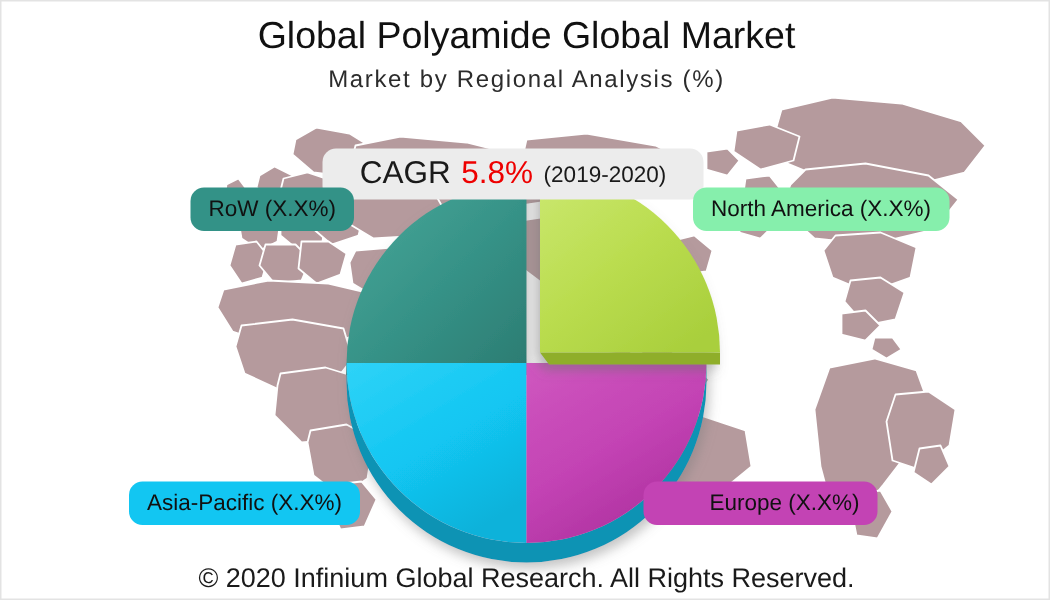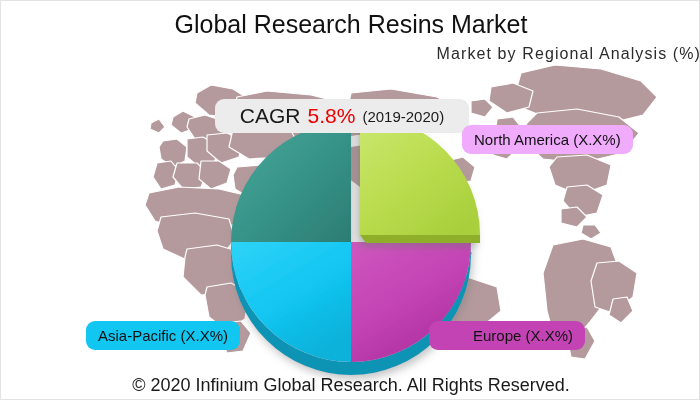--- a/index.html
+++ b/index.html
@@ -39,21 +39,21 @@
     font-size: 25px;
     line-height: 30px;
     color: #111111;
     z-index: 6;
   }
   #subtitle {
     position: absolute;
     left: 0;
     top: 43px;
     width: 700px;
-    text-align: right;
+    text-align: center;
     font-size: 16px;
     line-height: 20px;
     letter-spacing: 1.1px;
     color: #2c2c2c;
     z-index: 6;
   }
 
   
   #cagr-badge {
     position: absolute;
@@ -106,21 +106,21 @@
     border-radius: 9px;
     color: #111111;
     font-size: 15px;
     white-space: nowrap;
     z-index: 8;
     padding: 0 12px;
     height: 29px;
     box-sizing: border-box;
   }
   #label-row        { left: 126px; top: 124px; background: #339287; }
-  #label-north-america { left: 461px; top: 124px; background: #f0abfc; }
+  #label-north-america { left: 461px; top: 124px; background: #86efac; }
   #label-asia-pacific  { left: 58px;  top: 320px; background: #12c6f2; margin-left: 27px; }
   #label-europe        { left: 428px; top: 320px; background: #c343b4; padding-left: 44px; }
 
   
   #footer {
     position: absolute;
     left: 0;
     top: 374px;
     width: 700px;
     text-align: center;
@@ -193,21 +193,21 @@
         <path d="M582 224 l12 0 6 8 -10 6 -10 -6z"></path>
 
         <path d="M552 244 l30 -6 28 8 8 22 -10 28 -20 26 -18 22 -16 -4 -8 -30 -4 -38 10 -28z"></path>
         <path d="M596 262 l22 -2 18 12 -4 24 -20 16 -18 -6 -4 -26z"></path>
         <path d="M570 328 l16 -2 8 14 -10 18 -14 -2 -4 -20z"></path>
         <path d="M612 298 l14 -2 6 14 -12 12 -12 -8z"></path>
       </g>
     </svg>
   </div>
 
-  <div id="title">Global Research Resins Market</div>
+  <div id="title">Global Polyamide Global Market</div>
   <div id="subtitle">Market by Regional Analysis (%)</div>
 
   <div id="cagr-badge">
     <span class="cagr-word">CAGR</span>
     <span class="cagr-value">5.8%</span>
     <span class="cagr-years">(2019-2020)</span>
   </div>
 
   <div id="pie-wrap">
     <svg width="264" height="262" viewBox="0 0 264 262" xmlns="http://www.w3.org/2000/svg">
@@ -253,19 +253,20 @@
         <path d="M132 133 L132 253 A120 120 0 0 0 252 133 Z" fill="url(#gradMagenta)"></path>
       </g>
 
       <g transform="translate(9,-7)" filter="url(#sliceShadow)">
         <path d="M132 133 L252 133 L252 141 L138 141 Z" fill="#8fae2b"></path>
         <path d="M132 133 L132 13 A120 120 0 0 1 252 133 Z" fill="url(#gradLime)"></path>
       </g>
     </svg>
   </div>
 
+  <div class="region-label" id="label-row">RoW (X.X%)</div>
   <div class="region-label" id="label-north-america">North America (X.X%)</div>
   <div class="region-label" id="label-asia-pacific">Asia-Pacific (X.X%)</div>
   <div class="region-label" id="label-europe">Europe (X.X%)</div>
 
   <div id="footer">© 2020 Infinium Global Research. All Rights Reserved.</div>
 
 </div>
 
 </body></html>

